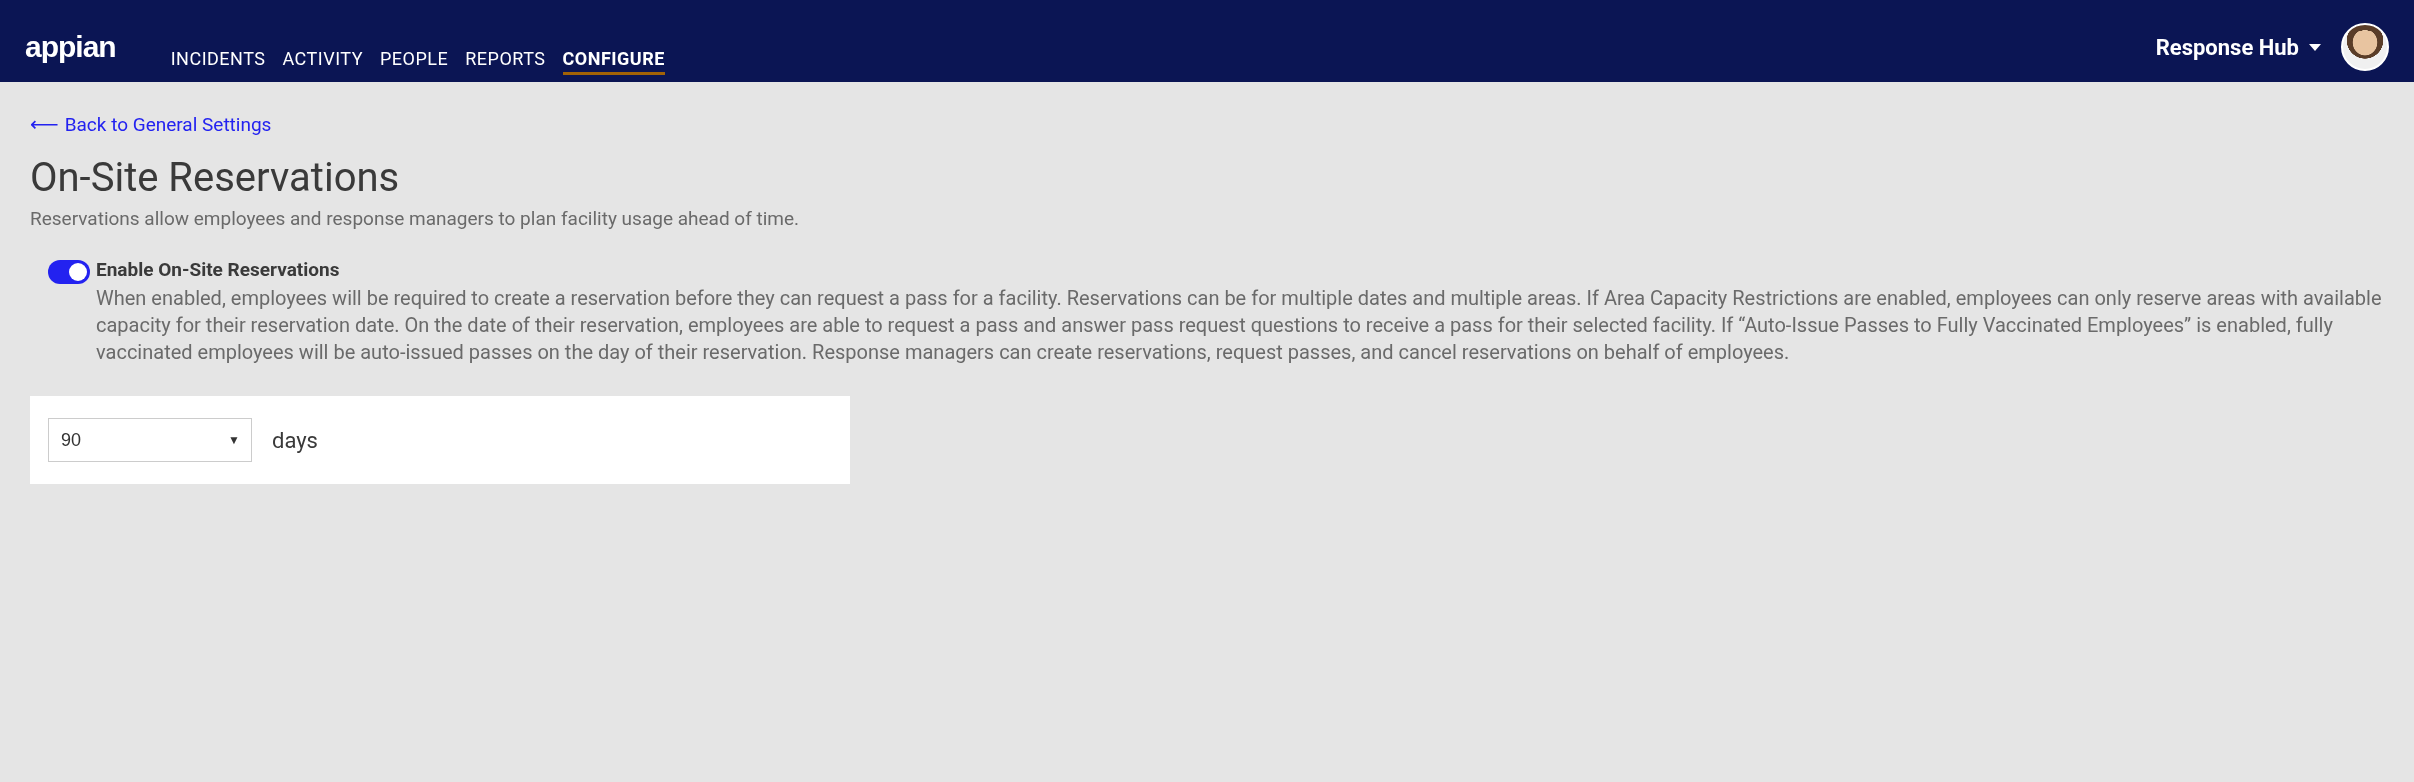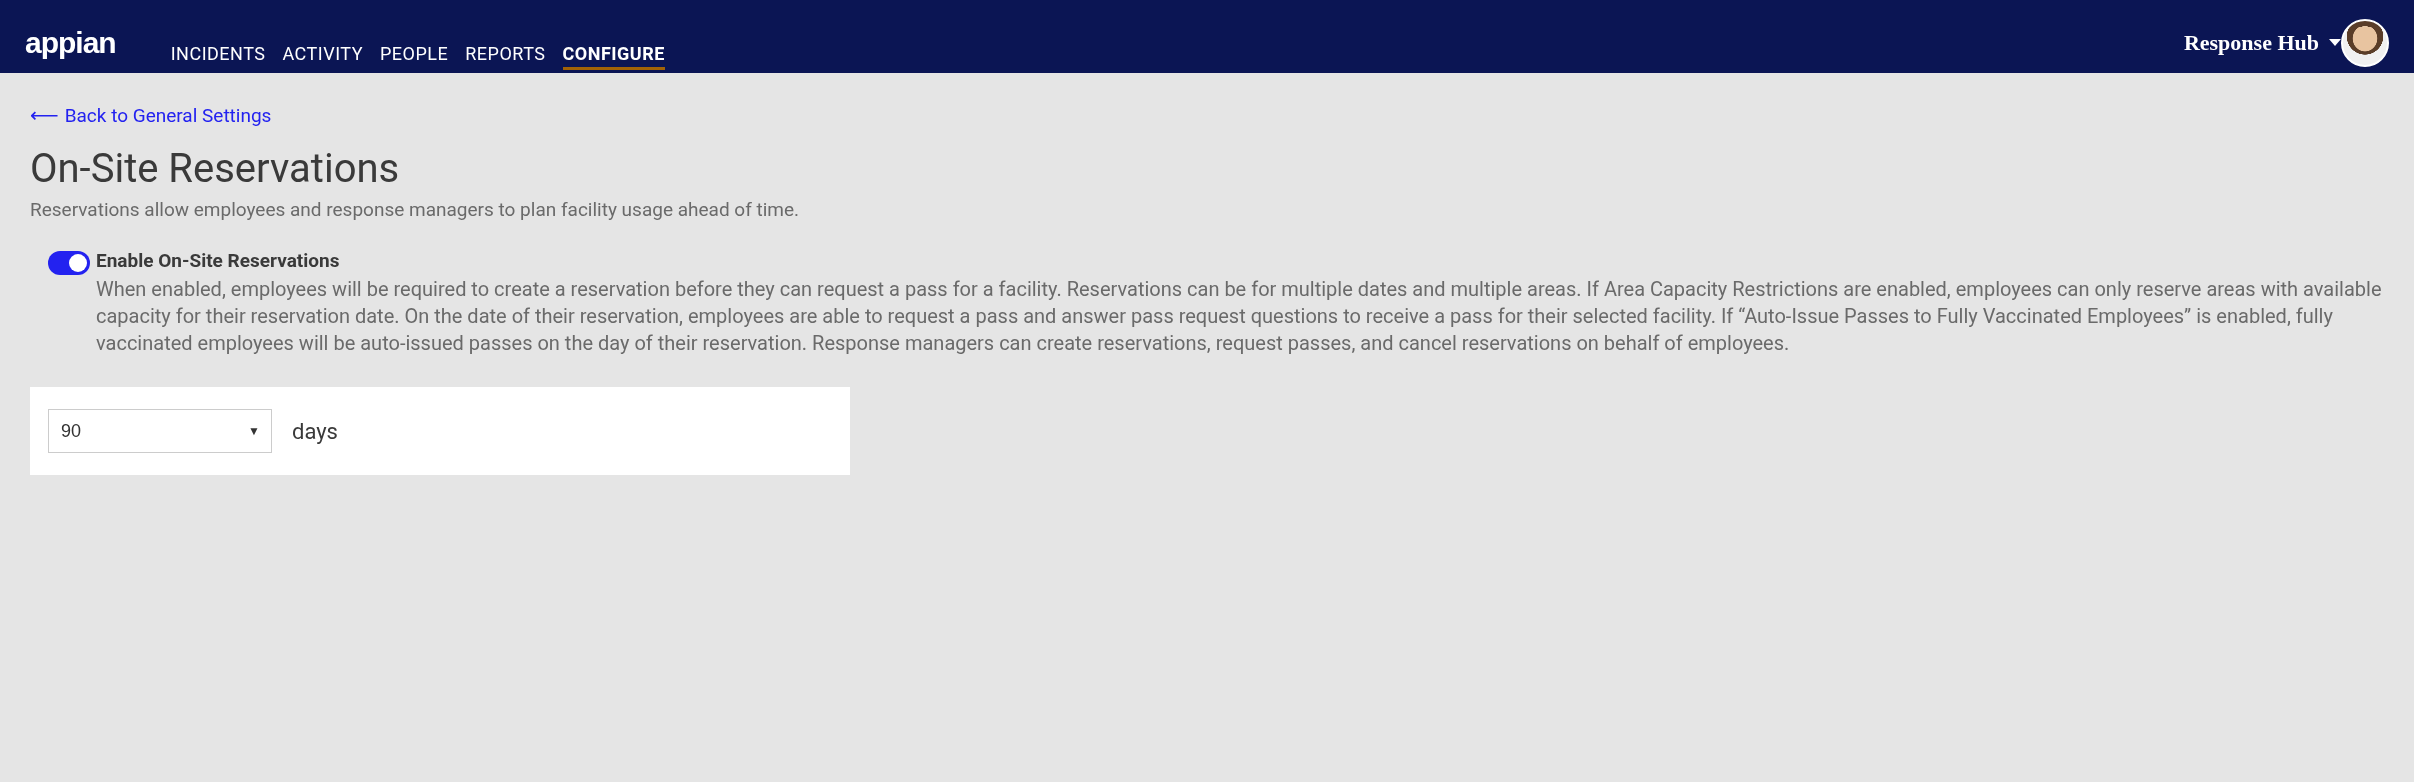--- a/index.html
+++ b/index.html
@@ -8,21 +8,21 @@
       box-sizing: border-box;
     }
     body {
       font-family: -apple-system, BlinkMacSystemFont, "Segoe UI", Roboto, Helvetica, Arial, sans-serif;
       background: #e5e5e5;
       font-size: 16px;
       color: #333;
     }
     .navbar {
       background: #0b1554;
-      height: 73px;
+      height: 82px;
       display: flex;
       align-items: center;
       padding: 12px 25px 0 25px;
     }
     .logo {
       color: white;
       font-size: 30px;
       font-weight: bold;
       letter-spacing: -1px;
       margin-right: 55px;
@@ -45,21 +45,21 @@
       padding-bottom: 3px;
       cursor: pointer;
     }
     .nav-link.active {
       font-weight: bold;
       border-bottom: 3px solid #a16207;
     }
     .nav-right {
       display: flex;
       align-items: center;
-      font-family: Liberation Serif, serif;
+      gap: 20px;
     }
     .site-dropdown {
       color: #fff;
       font-size: 22px;
       font-weight: bold;
       display: flex;
       align-items: center;
       gap: 8px;
       cursor: pointer;
     }
@@ -177,21 +177,21 @@
       color: #fff;
       display: inline-flex;
       align-items: center;
       justify-content: center;
       font-size: 13px;
       font-weight: bold;
       cursor: pointer;
     }
     .select-wrap {
       position: relative;
-      width: 224px;
+      width: 204px;
     }
     .select-box {
       width: 100%;
       height: 44px;
       border: 1px solid #ccc;
       background: #fff;
       padding: 0 30px 0 12px;
       font-size: 18px;
       color: #333;
       appearance: none;

